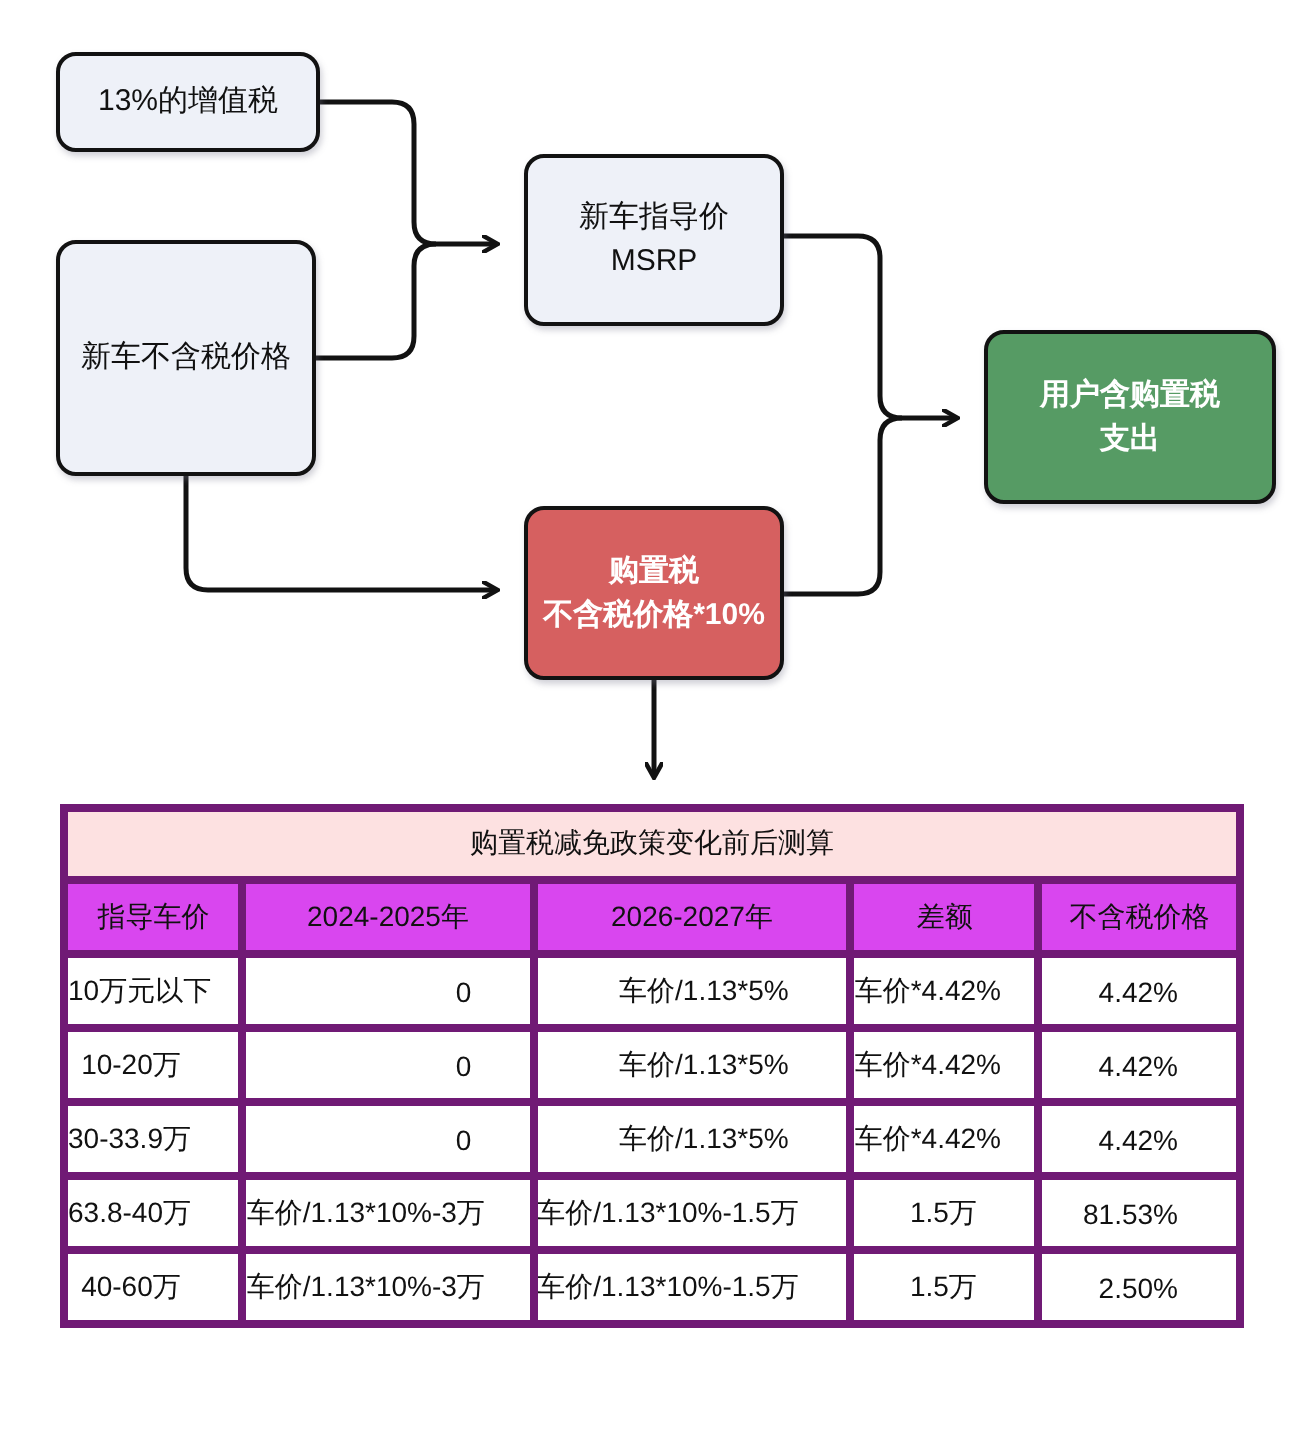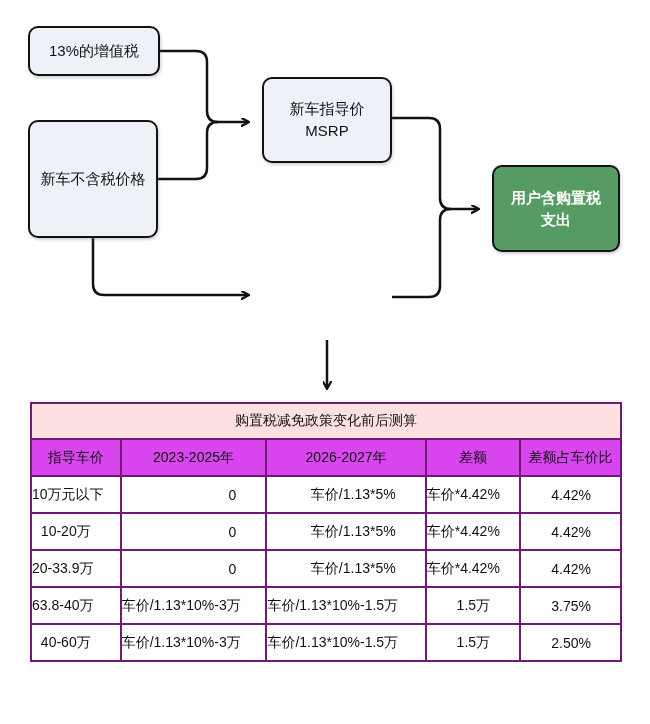--- a/index.html
+++ b/index.html
@@ -27,36 +27,36 @@
     box-shadow: 1px 2px 3px rgba(120,120,140,0.35);
   }
   .node-light { background: #eef1f8; color: #111111; }
   .node-red   { background: #d66060; color: #ffffff; font-weight: bold; }
   .node-green { background: #569b64; color: #ffffff; font-weight: bold; }
 
   #node-vat    { left: 28px;  top: 26px;  width: 132px; height: 50px; }
   #node-pretax { left: 28px;  top: 120px; width: 130px; height: 118px; }
   #node-msrp   { left: 262px; top: 77px;  width: 130px; height: 86px; }
   #node-tax    { left: 262px; top: 253px; width: 130px; height: 87px; }
-  #node-user   { left: 492px; top: 165px; width: 128px; height: 87px; }
+  #node-user   { left: 492px; top: 165px; width: 146px; height: 87px; }
 
   svg.edges { position: absolute; inset: 0; pointer-events: none; }
   svg.edges path { stroke: #121212; stroke-width: 2.5; fill: none; }
 
   
   .calc-table-wrap { position: absolute; left: 30px; top: 402px; width: 592px; }
   table.calc {
     width: 100%;
     border-collapse: collapse;
     table-layout: fixed;
     font-size: 14px;
     color: #111111;
   }
   table.calc td, table.calc th {
-    border: 2px solid #701a75;
+    border: 4px solid #701a75;
     vertical-align: middle;
     font-weight: normal;
     overflow: hidden;
     white-space: nowrap;
   }
   td.title-cell {
     height: 36px;
     text-align: center;
     background: #fde1e1;
   }
@@ -88,20 +88,24 @@
 
   <div class="node node-light" id="node-pretax">
     <span>新车不含税价格</span>
   </div>
 
   <div class="node node-light" id="node-msrp">
     <span>新车指导价</span>
     <span>MSRP</span>
   </div>
 
+  <div class="node node-red" id="node-tax">
+    <span>购置税</span>
+    <span>不含税价格*10%</span>
+  </div>
 
   <div class="node node-green" id="node-user">
     <span>用户含购置税</span>
     <span>支出</span>
   </div>
 
   <div class="calc-table-wrap">
     <table class="calc">
       <colgroup>
         <col style="width:15.2%">
@@ -109,52 +113,52 @@
           <col style="width:27.0%">
         <col style="width:16.0%">
           <col style="width:17.1%">
       </colgroup>
       <tbody>
         <tr>
           <td class="title-cell" colspan="5">购置税减免政策变化前后测算</td>
         </tr>
         <tr class="head-row">
           <th>指导车价</th>
-          <th>2023-2025年</th>
+          <th>2024-2025年</th>
           <th>2026-2027年</th>
           <th>差额</th>
-          <th>差额占车价比</th>
+          <th>不含税价格</th>
         </tr>
         <tr class="data-row">
           <td>10万元以下</td>
           <td>0</td>
           <td>车价/1.13*5%</td>
           <td>车价*4.42%</td>
           <td>4.42%</td>
         </tr>
         <tr class="data-row">
           <td>10-20万</td>
           <td>0</td>
           <td>车价/1.13*5%</td>
           <td>车价*4.42%</td>
           <td>4.42%</td>
         </tr>
         <tr class="data-row">
-          <td>20-33.9万</td>
+          <td>30-33.9万</td>
           <td>0</td>
           <td>车价/1.13*5%</td>
           <td>车价*4.42%</td>
           <td>4.42%</td>
         </tr>
         <tr class="data-row">
           <td>63.8-40万</td>
           <td>车价/1.13*10%-3万</td>
           <td>车价/1.13*10%-1.5万</td>
           <td>1.5万</td>
-          <td>3.75%</td>
+          <td>81.53%</td>
         </tr>
         <tr class="data-row">
           <td>40-60万</td>
           <td>车价/1.13*10%-3万</td>
           <td>车价/1.13*10%-1.5万</td>
           <td>1.5万</td>
           <td>2.50%</td>
         </tr>
       </tbody>
     </table>

